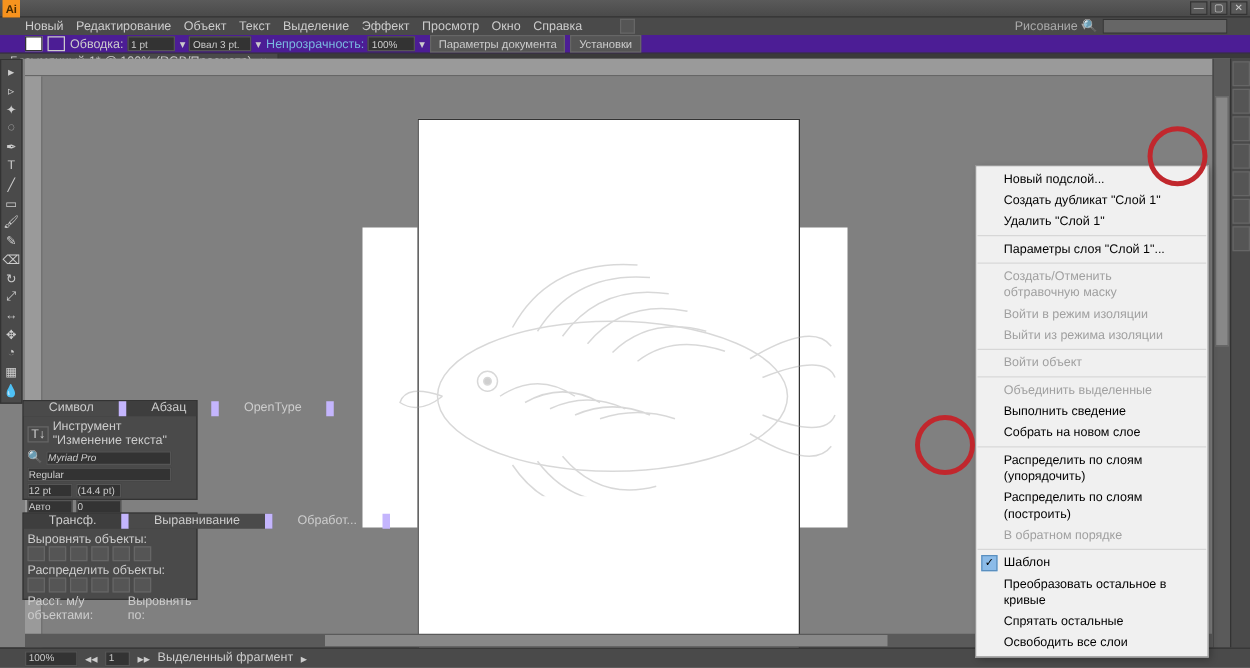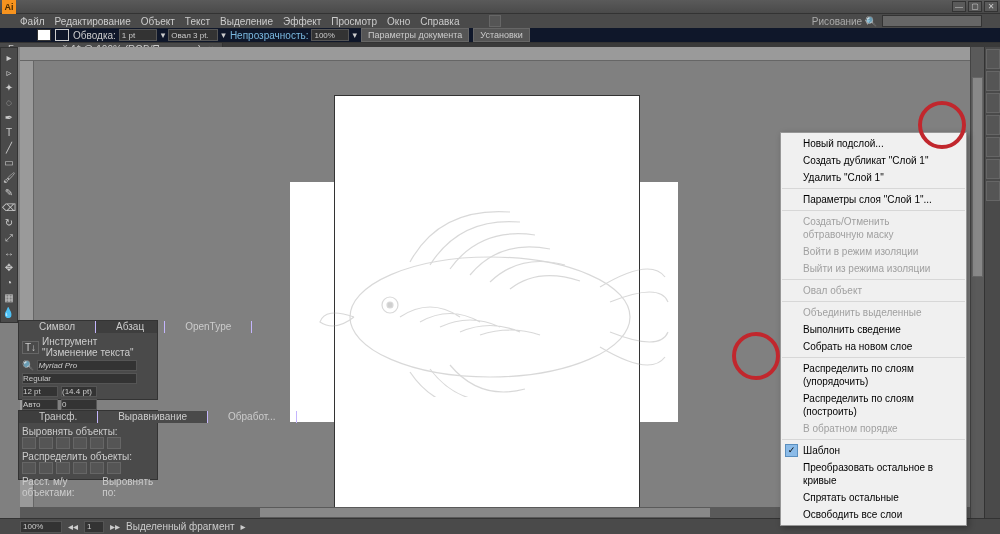--- a/index.html
+++ b/index.html
@@ -6,41 +6,41 @@
 body{width:1000px;height:534px;background:#4a4a4a;overflow:hidden;position:relative}
 .title-bar{height:14px;background:linear-gradient(#5a5a5a,#4a4a4a);border-bottom:1px solid #333;position:relative}
 .ai-logo{width:14px;height:14px;background:#f7931e;color:#4a2c00;font-weight:bold;font-size:9px;display:inline-flex;align-items:center;justify-content:center;position:absolute;left:2px;top:0}
 .window-ctrls{position:absolute;right:2px;top:1px;display:flex;gap:2px}
 .window-ctrls span{width:14px;height:11px;background:#5a5a5a;border:1px solid #333;color:#ccc;font-size:8px;display:inline-flex;align-items:center;justify-content:center;cursor:pointer}
 .menu-bar{height:14px;background:#4a4a4a;display:flex;align-items:center;gap:10px;padding-left:20px;color:#ccc}
 .menu-bar > span{cursor:pointer;font-size:10px}
 .draw-label{position:absolute;right:130px;color:#aaa;font-size:10px}
 .search-box{position:absolute;right:18px;width:100px;height:12px;background:#666;border:1px solid #333}
 .search-icon{position:absolute;right:122px;color:#ccc;font-size:9px}
-.control-bar{height:15px;background:#0f172a;border-bottom:1px solid #333;display:flex;align-items:center;gap:4px;padding-left:37px;color:#ccc}
+.control-bar{height:15px;background:#4c1d95;border-bottom:1px solid #333;display:flex;align-items:center;gap:4px;padding-left:20px;color:#ccc}
 .ctrl-seg{display:flex;align-items:center;gap:3px;font-size:9px}
 .ctrl-input{width:38px;height:12px;background:#333;border:1px solid #555;color:#ccc;font-size:8px;padding:0 2px}
 .ctrl-btn{padding:1px 6px;background:#555;border:1px solid #666;color:#ccc;font-size:9px}
 .swatch{width:14px;height:12px;border:1px solid #333;display:inline-block}
 .tab-bar{height:12px;background:#3a3a3a;display:flex}
 .doc-tab{padding:0 8px;background:#4a4a4a;color:#ccc;font-size:9px;height:12px;display:flex;align-items:center;border-right:1px solid #333}
 .tab-close{margin-left:6px;font-size:8px;cursor:pointer}
 .workspace{position:absolute;top:47px;left:0;right:0;bottom:16px;background:#808080}
 .ruler-h{position:absolute;top:0;left:20px;right:16px;height:14px;background:#9a9a9a;border-bottom:1px solid #666}
 .ruler-v{position:absolute;top:14px;left:20px;width:14px;bottom:0;background:#9a9a9a;border-right:1px solid #666}
 .toolbox{position:absolute;left:0;top:47px;width:18px;background:#4a4a4a;border:1px solid #333;padding:2px 0}
 .tool{width:16px;height:15px;margin:0 auto;color:#ccc;display:flex;align-items:center;justify-content:center;font-size:10px;cursor:pointer}
 .canvas-bg{position:absolute;left:290px;top:135px;width:388px;height:240px;background:#fff}
 .artboard{position:absolute;left:334px;top:48px;width:306px;height:438px;background:#fff;border:1px solid #333}
 .fish-placeholder{position:absolute;left:310px;top:140px;width:360px;height:210px;pointer-events:none;opacity:.4}
 .panel-group{position:absolute;width:140px;background:#4a4a4a;border:1px solid #333;color:#ccc}
 .pg1{left:18px;top:320px;height:80px}
 .pg2{left:18px;top:410px;height:70px}
 .panel-tabs{height:12px;background:#3e3e3e;display:flex;font-size:8px}
-.panel-tabs span{padding:0 20px;border-right:1px solid #c4b5fd;line-height:12px}
+.panel-tabs span{padding:0 20px;border-right:6px solid #c4b5fd;line-height:12px}
 .panel-tabs .active{background:#4a4a4a}
 .panel-body{padding:3px;font-size:8px}
 .panel-row{display:flex;gap:3px;align-items:center;margin-bottom:2px}
 .small-input{width:36px;height:11px;background:#333;border:1px solid #555;color:#ccc;font-size:8px}
 .tiny-btn{width:14px;height:12px;background:#555;border:1px solid #666;display:inline-block}
 .right-dock{position:absolute;right:0;top:47px;width:16px;bottom:16px;background:#4a4a4a;border-left:1px solid #333}
 .right-dock .dock-icon{width:14px;height:20px;margin:2px auto;background:#555;border:1px solid #666;cursor:pointer}
 .scrollbar-v{position:absolute;right:16px;top:47px;width:14px;bottom:16px;background:#5a5a5a;border-left:1px solid #444}
 .scroll-thumb-v{position:absolute;left:1px;right:1px;top:30px;height:200px;background:#888;border:1px solid #666}
 .status-bar{position:absolute;bottom:0;left:0;right:0;height:16px;background:#4a4a4a;border-top:1px solid #333;display:flex;align-items:center;color:#ccc;font-size:9px;padding-left:20px;gap:6px}
@@ -62,21 +62,21 @@
 <div class="title-bar">
   <div class="ai-logo">Ai</div>
   <div class="window-ctrls">
     <span>—</span>
     <span>▢</span>
     <span>✕</span>
   </div>
 </div>
 
 <div class="menu-bar">
-  <span>Файл</span>
+  <span>Новый</span>
   <span>Редактирование</span>
   <span>Объект</span>
   <span>Текст</span>
   <span>Выделение</span>
   <span>Эффект</span>
   <span>Просмотр</span>
   <span>Окно</span>
   <span>Справка</span>
   <span class="menu-icon"></span>
   <span class="draw-label"><span>Рисование</span> ▾</span>
@@ -235,21 +235,21 @@
     <div class="cm-item">Новый подслой...</div>
     <div class="cm-item">Создать дубликат "Слой 1"</div>
     <div class="cm-item">Удалить "Слой 1"</div>
     <div class="cm-sep"></div>
     <div class="cm-item">Параметры слоя "Слой 1"...</div>
     <div class="cm-sep"></div>
     <div class="cm-item disabled">Создать/Отменить обтравочную маску</div>
     <div class="cm-item disabled">Войти в режим изоляции</div>
     <div class="cm-item disabled">Выйти из режима изоляции</div>
     <div class="cm-sep"></div>
-    <div class="cm-item disabled">Овал объект</div>
+    <div class="cm-item disabled">Войти объект</div>
     <div class="cm-sep"></div>
     <div class="cm-item disabled">Объединить выделенные</div>
     <div class="cm-item">Выполнить сведение</div>
     <div class="cm-item">Собрать на новом слое</div>
     <div class="cm-sep"></div>
     <div class="cm-item">Распределить по слоям (упорядочить)</div>
     <div class="cm-item">Распределить по слоям (построить)</div>
     <div class="cm-item disabled">В обратном порядке</div>
     <div class="cm-sep"></div>
     <div class="cm-item">Шаблон<span class="cm-check">✓</span></div>

